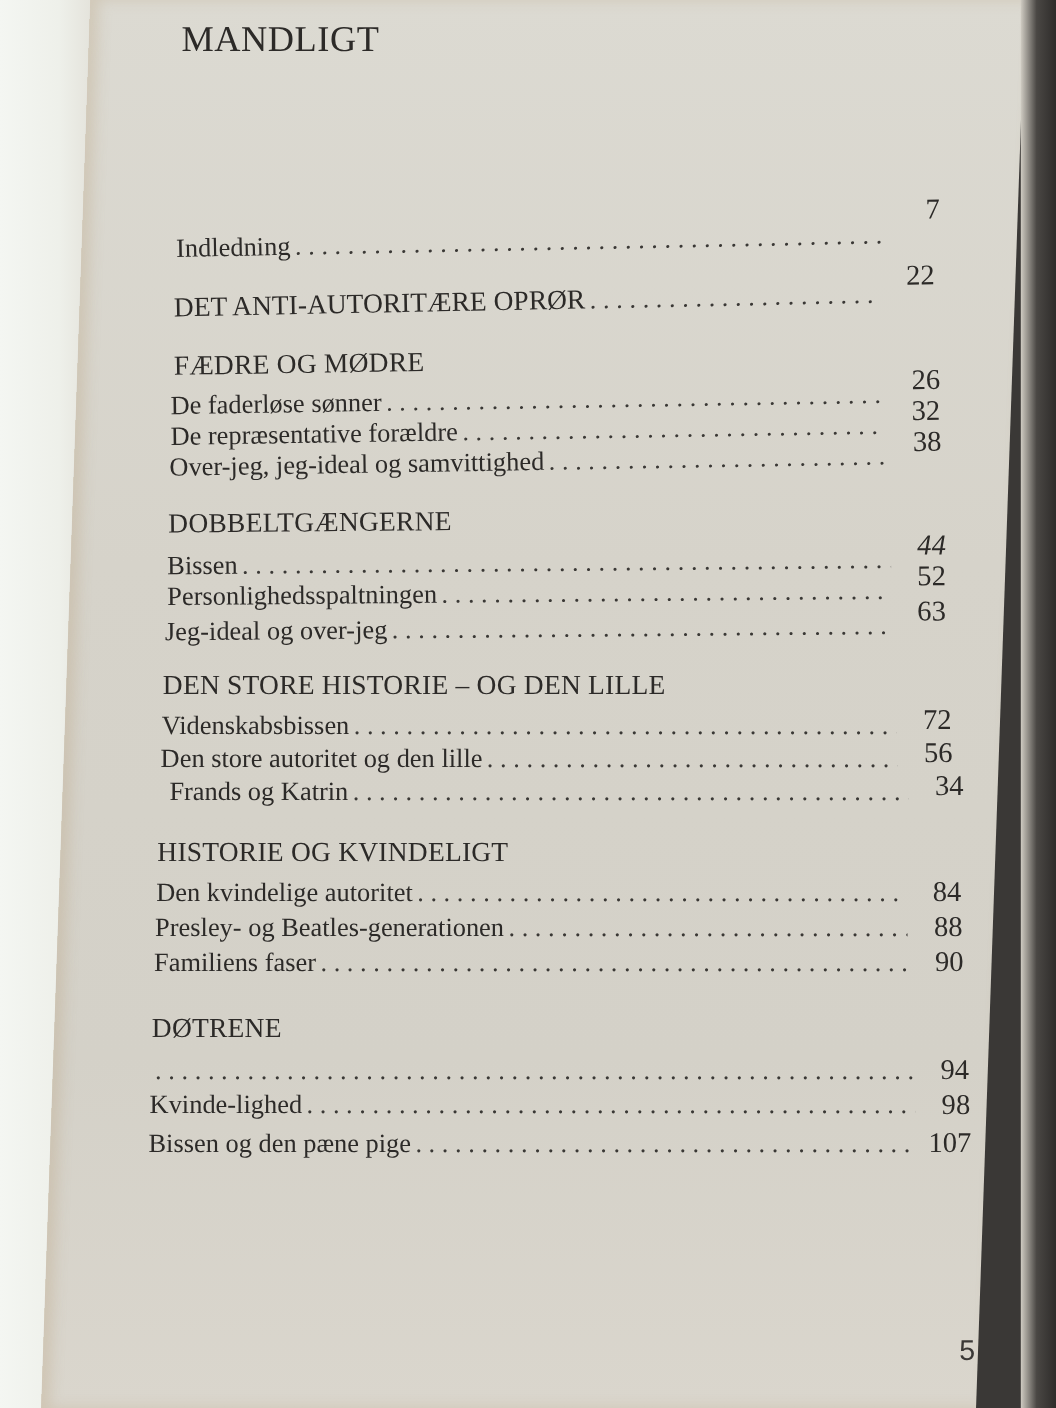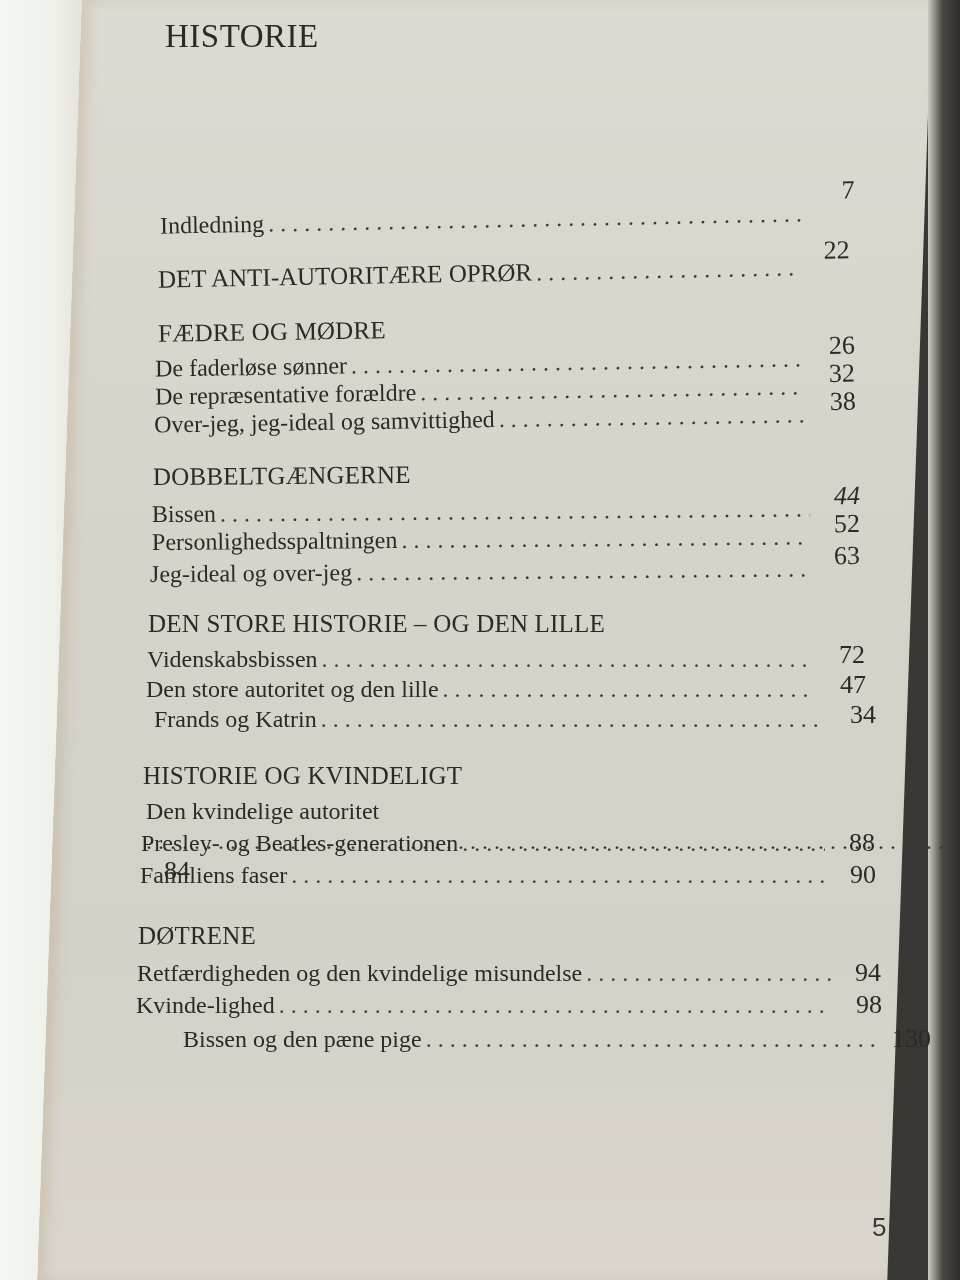--- a/index.html
+++ b/index.html
@@ -56,21 +56,21 @@
   }
 </style>
 </head>
 <body>
 
 <div class="left-page"></div>
 <div class="page"></div>
 <div class="right-edge"></div>
 
 <div class="toc">
-  <div class="title">HISTORIE</div>
+  <div class="title">MANDLIGT</div>
 
   <div class="row" style="left:160px; top:204px; width:695px; transform:rotate(-1.1deg);">
     <span class="label">Indledning</span>
     <span class="dots"></span>
     <span class="page-num" style="top:-22px;">7</span>
   </div>
 
   <div class="row" style="left:158px; top:258px; width:692px; transform:rotate(-1.1deg);">
     <span class="label" style="font-size:25px;">DET ANTI-AUTORITÆRE OPRØR</span>
     <span class="dots"></span>
@@ -113,56 +113,55 @@
 
   <div class="section-heading" style="left:148px; top:610px;">DEN STORE HISTORIE – OG DEN LILLE</div>
   <div class="row" style="left:147px; top:644px; width:718px;">
     <span class="label">Videnskabsbissen</span>
     <span class="dots"></span>
     <span class="page-num" style="top:-4px;">72</span>
   </div>
   <div class="row" style="left:146px; top:674px; width:720px;">
     <span class="label">Den store autoritet og den lille</span>
     <span class="dots"></span>
-    <span class="page-num" style="top:-4px;">47</span>
+    <span class="page-num" style="top:-4px;">56</span>
   </div>
   <div class="row" style="left:154px; top:704px; width:722px;">
     <span class="label">Frands og Katrin</span>
     <span class="dots"></span>
     <span class="page-num" style="top:-4px;">34</span>
   </div>
 
   <div class="section-heading" style="left:143px; top:762px;">HISTORIE OG KVINDELIGT</div>
-  <div class="row" style="left:142px; top:796px; width:732px;flex-direction:column;">
+  <div class="row" style="left:142px; top:796px; width:732px;">
     <span class="label">Den kvindelige autoritet</span>
     <span class="dots"></span>
     <span class="page-num">84</span>
   </div>
   <div class="row" style="left:141px; top:828px; width:734px;">
     <span class="label">Presley- og Beatles-generationen</span>
     <span class="dots"></span>
     <span class="page-num">88</span>
   </div>
   <div class="row" style="left:140px; top:860px; width:736px;">
     <span class="label">Familiens faser</span>
     <span class="dots"></span>
     <span class="page-num">90</span>
   </div>
 
   <div class="section-heading" style="left:138px; top:922px;">DØTRENE</div>
   <div class="row" style="left:137px; top:958px; width:744px;">
-    <span class="label">Retfærdigheden og den kvindelige misundelse</span>
     <span class="dots"></span>
     <span class="page-num">94</span>
   </div>
   <div class="row" style="left:136px; top:990px; width:746px;align-items:center;">
     <span class="label">Kvinde-lighed</span>
     <span class="dots"></span>
     <span class="page-num">98</span>
   </div>
-  <div class="row" style="left:135px; top:1024px; width:748px;margin-left:48px;">
+  <div class="row" style="left:135px; top:1024px; width:748px;">
     <span class="label">Bissen og den pæne pige</span>
     <span class="dots"></span>
-    <span class="page-num">130</span>
+    <span class="page-num">107</span>
   </div>
 
   <div class="folio">5</div>
 </div>
 
 </body></html>

